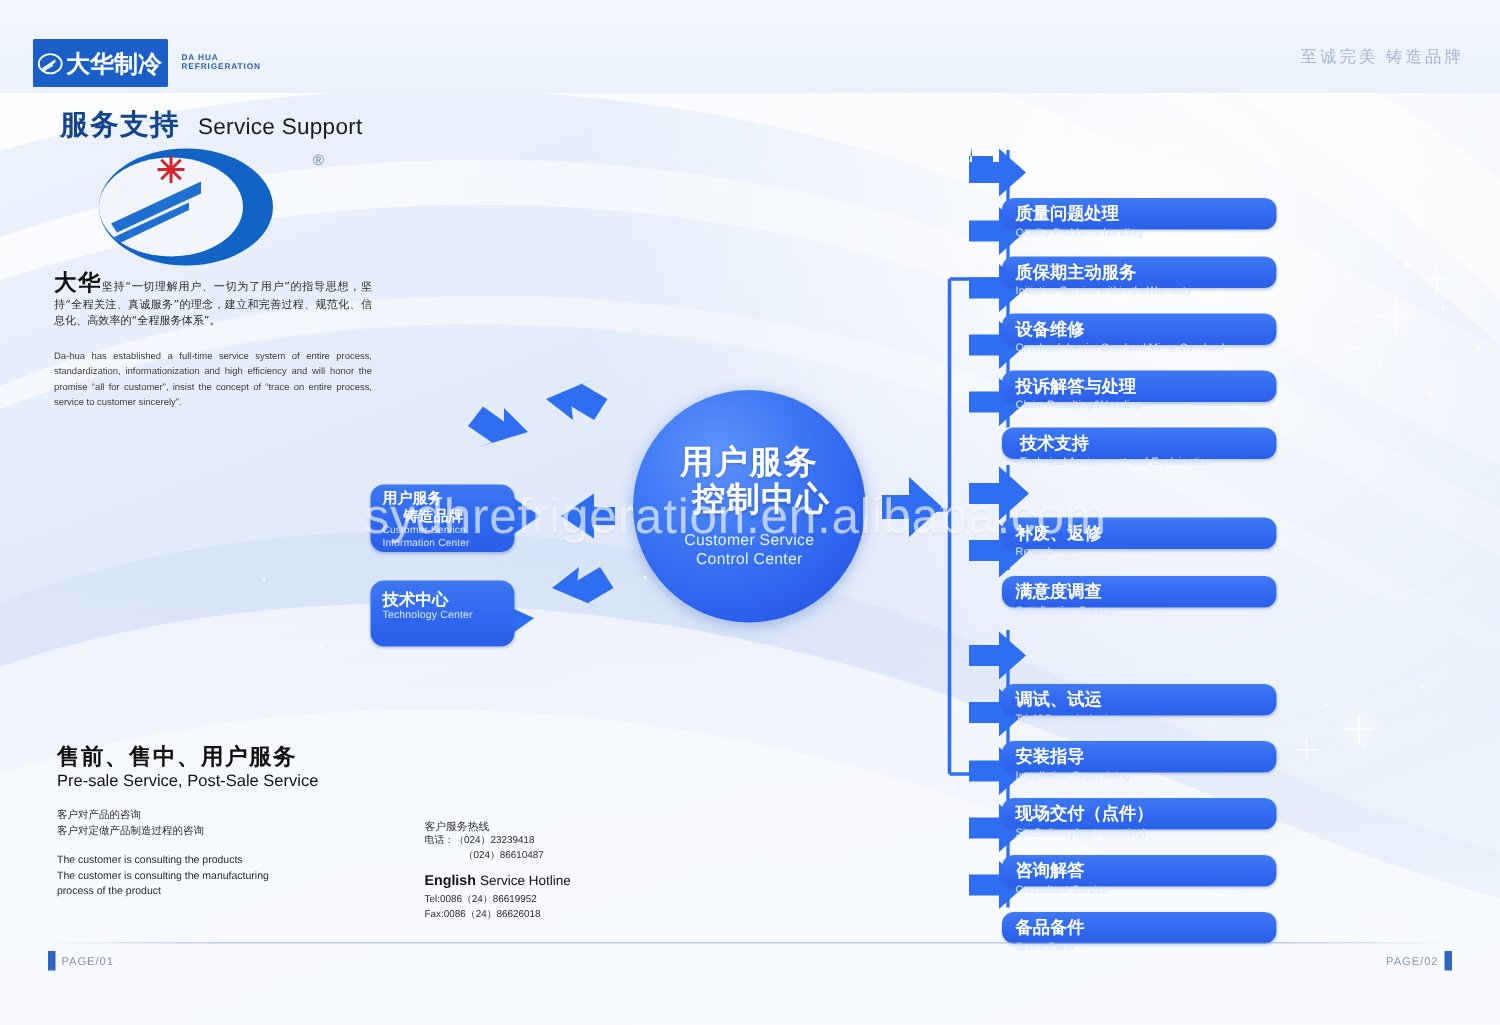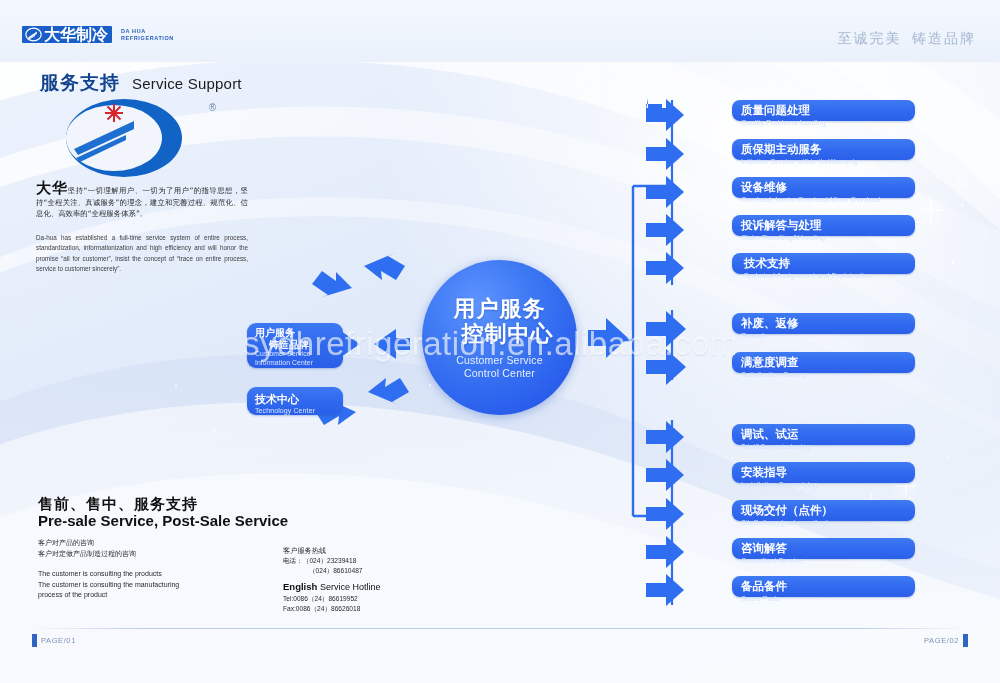--- a/index.html
+++ b/index.html
@@ -16,36 +16,36 @@
   }
   .deco-svg{position:absolute;left:0;top:0;width:1000px;height:683px;pointer-events:none;}
 
   
   .header-band{
     position:absolute;left:0;top:0;width:1000px;height:62px;
     background:linear-gradient(180deg,#f4f8fe 0%,#eaf1fb 100%);
   }
   .logo-wrap{position:absolute;left:22px;top:26px;display:flex;align-items:center;gap:5px;}
   .logo-badge{
-    display:flex;align-items:center;height:17px;background:#1a5fc8;
+    display:flex;align-items:center;height:32px;background:#1a5fc8;
     padding:0 4px 0 3px;border-radius:1px;
   }
   .logo-mark{width:17px;height:17px;position:relative;margin-right:2px;}
   .logo-cn{
     color:#ffffff;font-size:16px;font-weight:bold;letter-spacing:0px;
     line-height:17px;font-family:"DejaVu Sans",sans-serif;white-space:nowrap;
   }
   .logo-en{display:flex;flex-direction:column;margin-left:4px;}
   .logo-en span{
     font-size:5.5px;font-weight:bold;color:#2a62b8;letter-spacing:.6px;
     line-height:6.5px;white-space:nowrap;
   }
   .header-slogan{
-    position:absolute;right:24px;top:30px;font-size:14px;color:#8fa4c4;
-    letter-spacing:2px;font-family:Liberation Mono, monospace;opacity:.75;
+    position:absolute;right:24px;top:30px;font-size:11px;color:#8fa4c4;
+    letter-spacing:2px;font-family:Liberation Sans, sans-serif;opacity:.75;
     white-space:nowrap;
   }
 
   
   .page-title{position:absolute;left:40px;top:70px;display:flex;align-items:baseline;gap:12px;}
   .title-cn{
     font-size:19px;font-weight:bold;color:#13448f;letter-spacing:1px;
     font-family:"DejaVu Sans",sans-serif;white-space:nowrap;
   }
   .title-en{font-size:15px;color:#1b1b1b;letter-spacing:.2px;white-space:nowrap;}
@@ -100,41 +100,41 @@
     font-family:"DejaVu Sans",sans-serif;letter-spacing:1px;
     text-shadow:0 1px 2px rgba(20,50,130,.35);
   }
   .center-cn .l2{display:block;padding-left:16px;}
   .center-en{
     margin-top:8px;font-size:10.5px;color:#e8f0ff;line-height:13px;letter-spacing:.2px;
   }
 
   
   .svc-box{
-    position:absolute;left:732px;width:183px;height:21px;border-radius:8px;
+    position:absolute;left:668px;width:183px;height:21px;border-radius:8px;
     background:linear-gradient(180deg,#3f7af3 0%,#3069ef 55%,#2b60e9 100%);
     box-shadow:0 1px 2px rgba(40,80,170,.28);
-    padding:3px 0 0 9px;box-sizing:border-box;
+    padding:3px 0 0 9px;box-sizing:border-box;margin-top:32px;
   }
   .svc-cn{
     font-size:11.5px;font-weight:bold;color:#ffffff;line-height:15px;
     font-family:"DejaVu Sans",sans-serif;white-space:nowrap;
   }
   .svc-en{
     font-size:7.2px;color:#d6e5ff;line-height:9.5px;letter-spacing:.1px;white-space:nowrap;
   }
 
   
   .bottom-left{position:absolute;left:38px;top:495px;width:230px;}
   .bl-cn{
     font-size:15px;font-weight:bold;color:#111;letter-spacing:1px;
     font-family:"DejaVu Sans",sans-serif;line-height:19px;white-space:nowrap;
   }
   .bl-en{
-    font-size:15px;font-weight:bold;color:#111;line-height:14px;
+    font-size:11px;font-weight:normal;color:#111;line-height:14px;
     margin-bottom:10px;white-space:nowrap;
   }
   .bl-sub-cn{font-size:7px;line-height:11px;color:#2b2b2b;font-family:"DejaVu Sans",sans-serif;}
   .bl-sub-en{margin-top:9px;font-size:7px;line-height:10.5px;color:#2b2b2b;}
 
   .bottom-mid{position:absolute;left:283px;top:545px;width:190px;}
   .bm-cn{font-size:7.2px;line-height:11px;color:#2b2b2b;font-family:"DejaVu Sans",sans-serif;}
   .bm-tel{font-size:6.6px;line-height:9.5px;color:#2b2b2b;}
   .bm-head{font-size:9.5px;font-weight:bold;color:#111;line-height:14px;margin-top:5px;}
   .bm-head .thin{font-weight:normal;font-size:9px;}
@@ -330,21 +330,21 @@
   </div>
 
 
   <div class="role-box" style="left:247px;top:323px;height:45px;padding-top:4px;">
     <div class="role-cn" style="font-size:10px;line-height:11.5px;">用户服务</div>
     <div class="role-cn indent" style="font-size:10px;line-height:11.5px;">铸造品牌</div>
     <div class="role-en" style="font-size:6.8px;line-height:8.6px;">Customer Service</div>
     <div class="role-en" style="font-size:6.8px;line-height:8.6px;">Information Center</div>
   </div>
 
-  <div class="role-box" style="left:247px;top:387px;height:28px;">
+  <div class="role-box" style="left:247px;top:387px;height:44px;">
     <div class="role-cn">技术中心</div>
     <div class="role-en" style="font-size:7px;">Technology Center</div>
   </div>
 
   <div class="center-circle">
     <div class="center-cn">
       <span>用户服务</span>
       <span class="l2">控制中心</span>
     </div>
     <div class="center-en">
@@ -398,21 +398,21 @@
   <div class="svc-box" style="top:576px;">
     <div class="svc-cn">备品备件</div>
     <div class="svc-en">Spare Parts</div>
   </div>
   <div class="svc-box" style="top:538px;">
     <div class="svc-cn">咨询解答</div>
     <div class="svc-en">Consultant Service</div>
   </div>
 
   <div class="bottom-left">
-    <div class="bl-cn">售前、售中、服务支持</div>
+    <div class="bl-cn">售前、售中、用户服务</div>
     <div class="bl-en">Pre-sale Service, Post-Sale Service</div>
     <div class="bl-sub-cn">客户对产品的咨询</div>
     <div class="bl-sub-cn">客户对定做产品制造过程的咨询</div>
     <div class="bl-sub-en">The customer is consulting the products</div>
     <div class="bl-sub-en" style="margin-top:0;">The customer is consulting the manufacturing</div>
     <div class="bl-sub-en" style="margin-top:0;">process of the product</div>
   </div>
 
   <div class="bottom-mid">
     <div class="bm-cn">客户服务热线</div>

